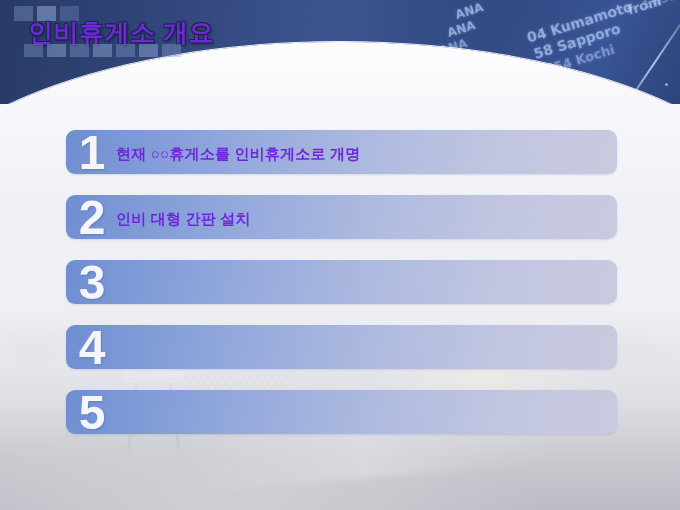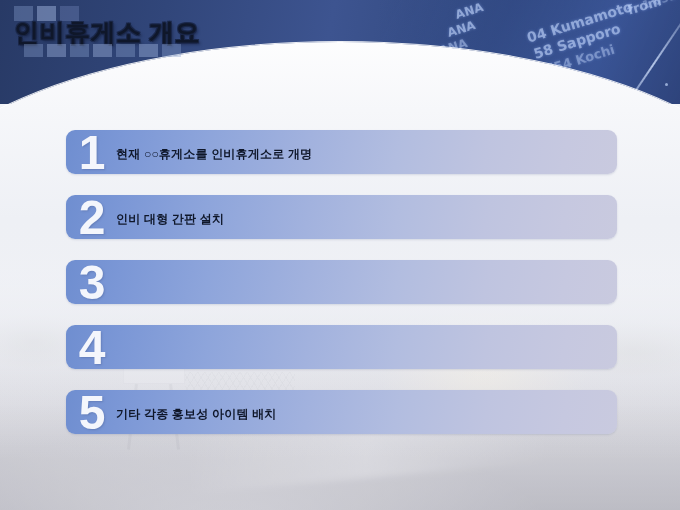--- a/index.html
+++ b/index.html
@@ -138,23 +138,23 @@
   .deco-row.bottom { left:24px; top:44px; }
   .deco-sq { background:rgba(146,166,210,.42); }
   .deco-row.top .deco-sq { width:19px; height:15px; }
   .deco-row.top .deco-sq:nth-child(1){ background:rgba(130,152,200,.40); }
   .deco-row.top .deco-sq:nth-child(2){ background:rgba(158,178,220,.50); }
   .deco-row.top .deco-sq:nth-child(3){ background:rgba(120,142,192,.34); }
   .deco-row.bottom .deco-sq { width:19px; height:13px; background:rgba(152,172,214,.45); }
   .deco-row.bottom .deco-sq:nth-child(odd){ background:rgba(138,160,206,.38); }
 
   .slide-title {
-    position:absolute; left:14px; top:16px;
+    position:absolute; left:28px; top:16px;
     font-size:25px; font-weight:700; letter-spacing:.5px;
-    color:#0f172a;
+    color:#6d28d9;
     text-shadow:
       -1px -1px 0 rgba(26,38,70,.9),
        1px -1px 0 rgba(26,38,70,.9),
       -1px  1px 0 rgba(26,38,70,.9),
        1px  1px 0 rgba(26,38,70,.9),
        2px  2px 3px rgba(16,26,52,.55);
     white-space:nowrap;
   }
 
   
@@ -172,22 +172,22 @@
     position:absolute; left:4px; top:-5px;
     width:44px; height:56px; line-height:56px; text-align:center;
     font-size:48px; font-weight:700;
     color:#f4f6fc;
     text-shadow:1px 1px 2px rgba(70,90,140,.35);
     font-family:"Liberation Sans","DejaVu Sans",sans-serif;
   }
   .row .label {
     position:absolute; left:50px; top:0; right:12px; height:48px;
     display:flex; align-items:center;
-    font-size:12px; font-weight:700;
-    color:#0f172a;
+    font-size:15px; font-weight:700;
+    color:#6d28d9;
     letter-spacing:.2px;
     white-space:nowrap;
   }
 
   .row.r1 { top:130px; }
   .row.r2 { top:195px; }
   .row.r3 { top:260px; }
   .row.r4 { top:325px; }
   .row.r5 { top:390px; }
 </style>
@@ -264,17 +264,16 @@
     </div>
 
     <div class="row r4">
       <div class="bar"></div>
       <div class="num">4</div>
     </div>
 
     <div class="row r5">
       <div class="bar"></div>
       <div class="num">5</div>
-      <div class="label">기타 각종 홍보성 아이템 배치</div>
     </div>
 
   </div>
 </div>
 
 </body></html>

